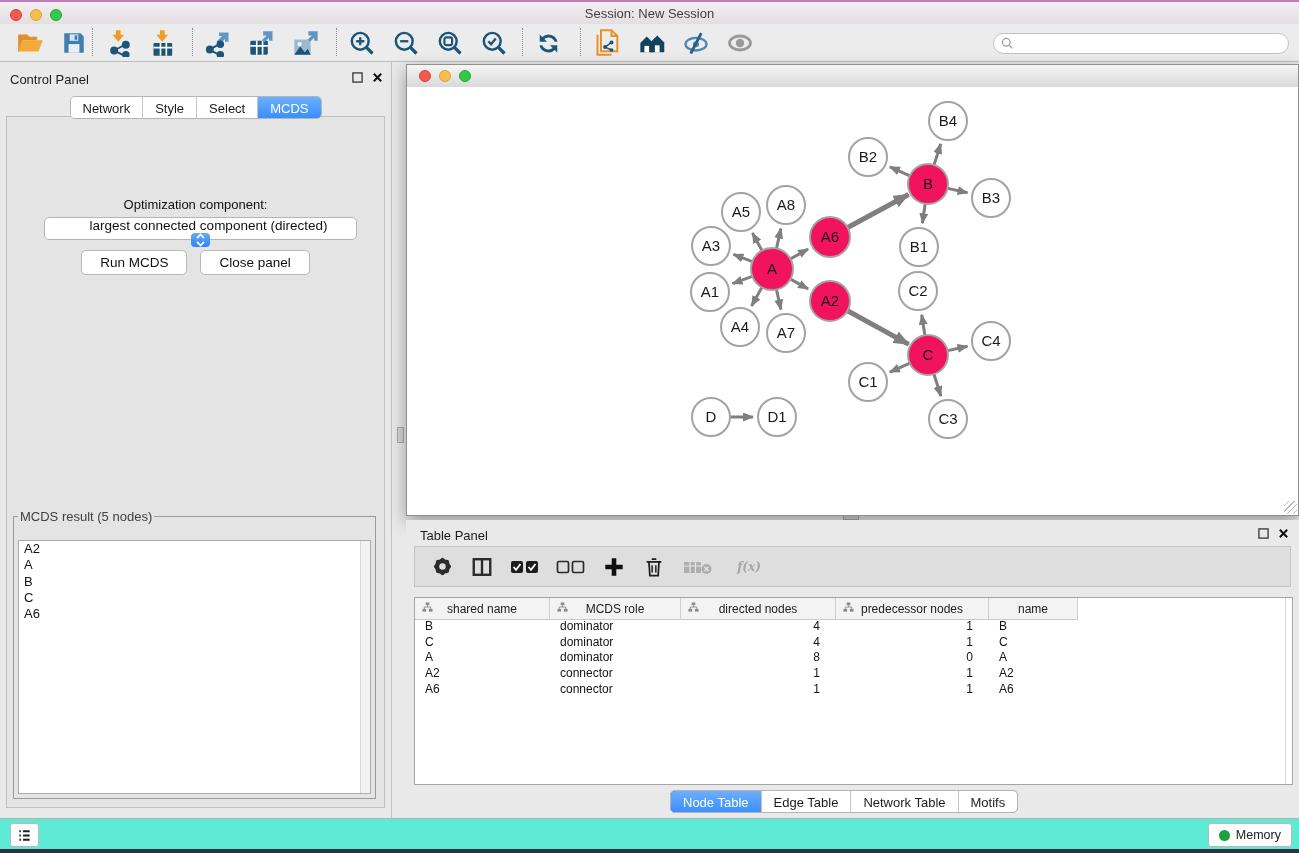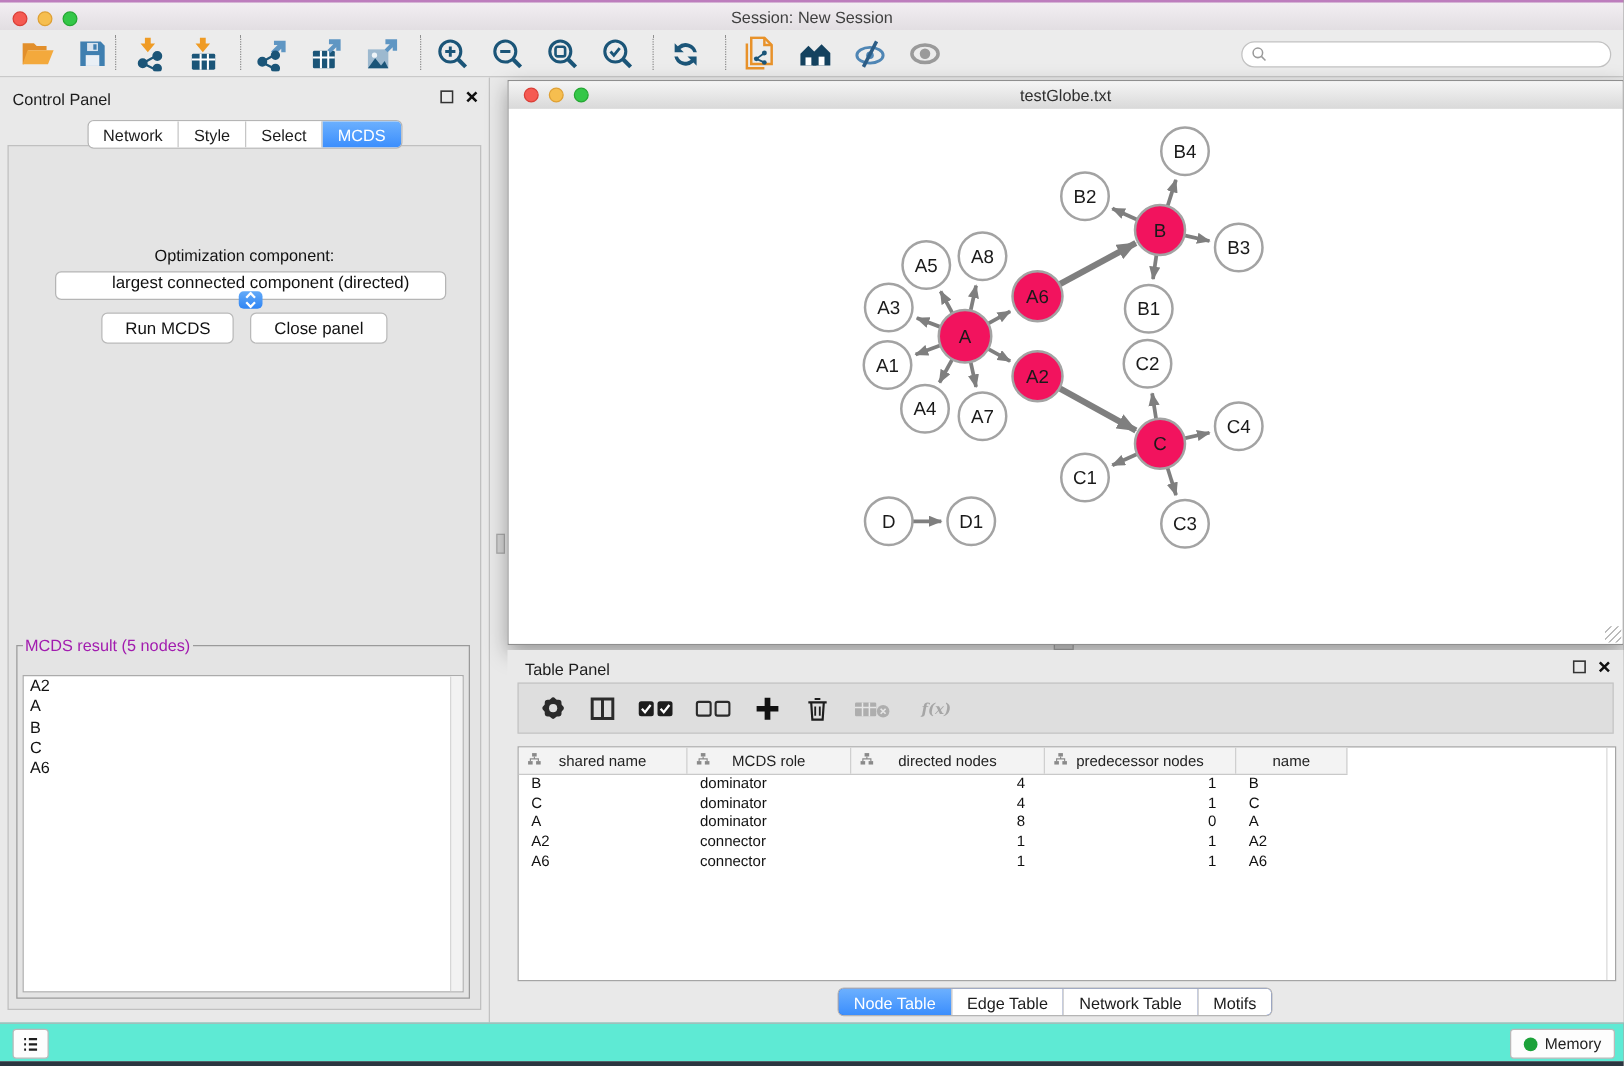--- a/index.html
+++ b/index.html
@@ -42,21 +42,21 @@
   .dropdown{position:absolute;left:37px;top:100px;width:313px;height:23px;background:#fff;
     border:1px solid #b5b5b5;border-radius:5px;display:flex;align-items:center;box-sizing:border-box;cursor:pointer;flex-direction:column;}
   .dropdown .dval{flex:1;text-align:center;padding-left:16px;font-size:13.5px;color:#111;}
   .stepper{width:19px;height:21px;border-radius:4px;background:linear-gradient(#63aaf8,#2f85f4);
     display:flex;align-items:center;justify-content:center;margin-right:0px;}
   .btnrow{position:absolute;left:0;right:0;top:133px;display:flex;justify-content:center;gap:13px;}
   .pushbtn{background:#fff;border:1px solid #b9b9b9;border-radius:5px;height:23px;padding:0 18px;
     font-size:13.5px;color:#111;display:flex;align-items:center;cursor:pointer;}
   .mcds-box{position:absolute;left:6px;right:8px;top:392px;bottom:8px;border:1px solid #9a9a9a;
     margin:0;padding:2px;}
-  .mcds-box legend{font-size:13px;padding:0 2px;margin-left:2px;color:#a21caf;}
+  .mcds-box legend{font-size:13px;padding:0 2px;margin-left:2px;color:#404040;}
   .mcds-list{position:absolute;left:4px;right:4px;top:16px;bottom:4px;background:#fff;
     border:1px solid #ababab;overflow:hidden;}
   .mcds-scroll{position:absolute;right:0;top:0;bottom:0;width:9px;background:#f2f2f2;border-left:1px solid #d6d6d6;}
   .mcds-item{padding:0 0 0 5px;height:16.3px;line-height:16.3px;font-size:13px;color:#111;}
   
   .netwin{position:absolute;left:406px;top:2px;width:893px;height:452px;background:#fff;
     border:1px solid #8f8f8f;box-sizing:border-box;box-shadow:0 6px 16px rgba(0,0,0,.35);}
   .netbar{position:absolute;left:0;top:0;right:0;height:22px;background:linear-gradient(#f5f5f5,#d9d9d9);
     border-bottom:1px solid #b1b1b1;}
   .netbar .title{position:absolute;left:0;right:0;top:4px;text-align:center;font-size:13px;color:#2e2e2e;}
@@ -317,21 +317,20 @@
     <div class="split-handle" style="left:397px;top:365px;width:7px;height:16px;"></div>
     <div class="split-handle" style="left:843px;top:452px;width:16px;height:6px;"></div>
 
     <div class="netwin">
       <div class="netbar">
         <div class="lights">
           <div class="light red"></div>
           <div class="light yellow"></div>
           <div class="light green"></div>
         </div>
-        <div class="title">testGlobe.txt</div>
       </div>
       <div class="netcanvas">
         <svg id="graph-svg" width="891" height="428" viewBox="0 0 891 428">
           <defs>
             <marker id="arr" markerWidth="11" markerHeight="9" refX="10" refY="4.5" orient="auto" markerUnits="userSpaceOnUse">
               <path d="M0 0L11 4.5L0 9z" fill="#7f7f7f"></path>
             </marker>
             <marker id="arrT" markerWidth="16" markerHeight="13" refX="15" refY="6.5" orient="auto" markerUnits="userSpaceOnUse">
               <path d="M0 0L16 6.5L0 13z" fill="#7f7f7f"></path>
             </marker>

